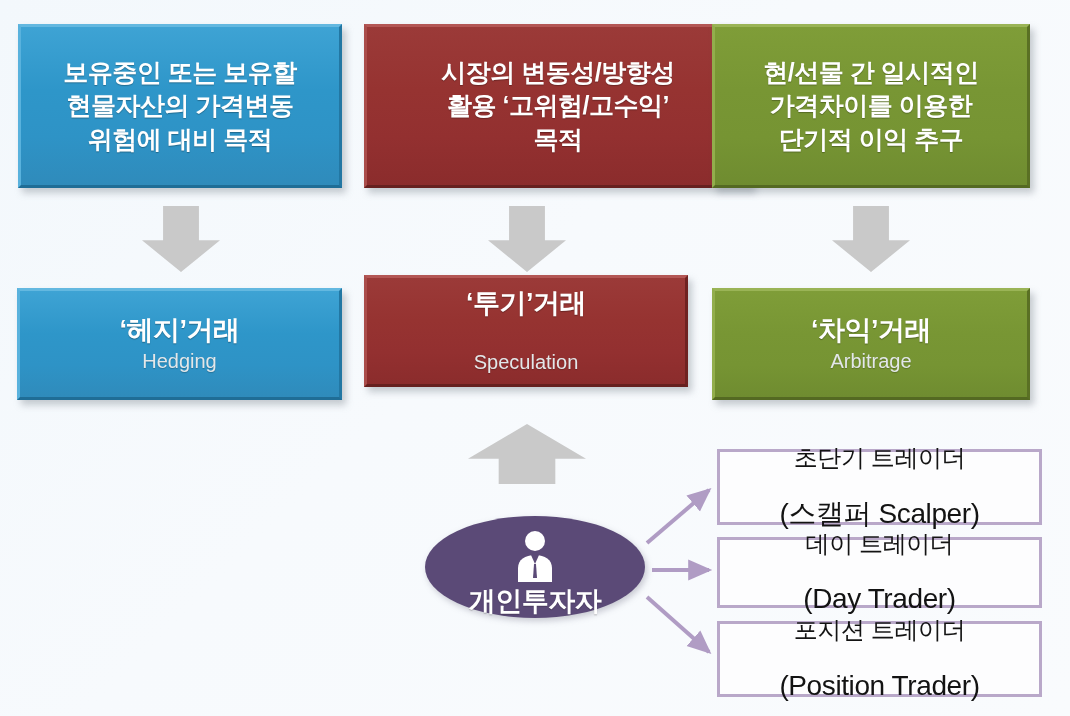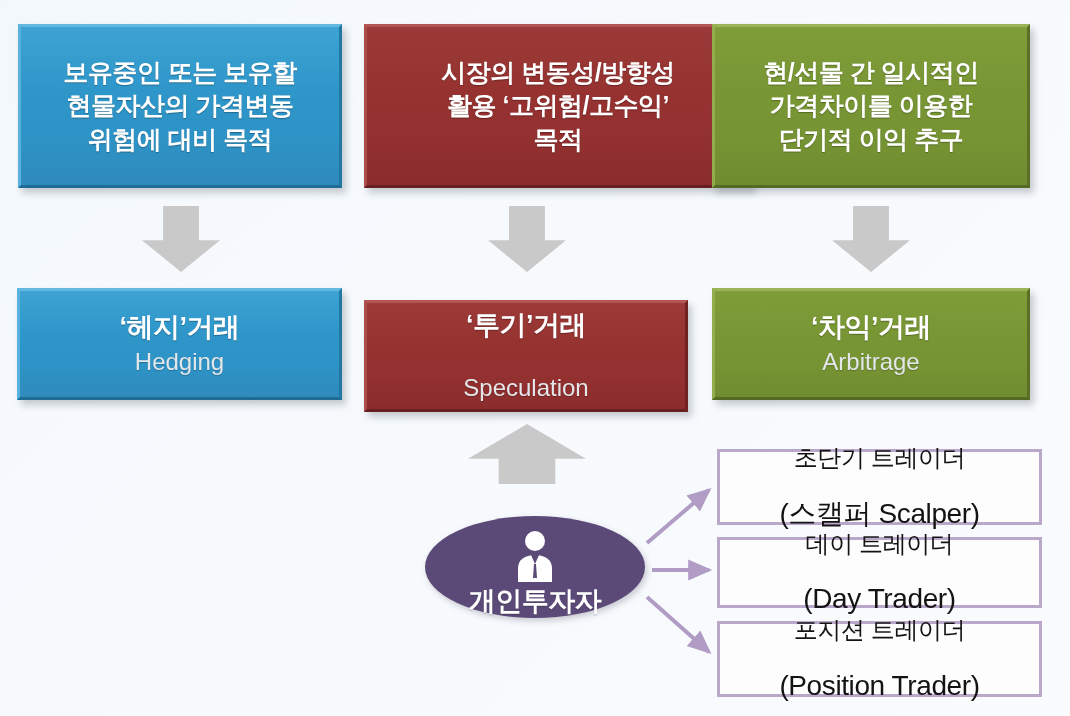--- a/index.html
+++ b/index.html
@@ -76,21 +76,21 @@
   .type-box .ko {
     color: #ffffff;
     font-weight: bold;
     font-size: 27px;
     letter-spacing: -0.5px;
     text-shadow: 0 1px 1px rgba(0,0,0,0.3);
     line-height: 1.25;
   }
   .type-box .en {
     color: #e3e7e9;
-    font-size: 24px;
+    font-size: 20px;
     font-weight: normal;
     line-height: 1.3;
     margin-top: 1px;
     text-shadow: 0 1px 1px rgba(0,0,0,0.22);
   }
 
   
   .arrow-down {
     position: absolute;
     background: #c9c9c9;
@@ -182,21 +182,21 @@
 
   <div class="arrow-down" style="left:142px; top:206px; width:78px; height:66px;"></div>
   <div class="arrow-down" style="left:488px; top:206px; width:78px; height:66px;"></div>
   <div class="arrow-down" style="left:832px; top:206px; width:78px; height:66px;"></div>
 
   <div class="type-box pb-blue" style="left:17px; top:288px; width:325px; height:112px;">
     <span class="ko">‘헤지’거래</span>
     <span class="en">Hedging</span>
   </div>
 
-  <div class="type-box pb-red" style="left:364px; top:300px; width:324px; height:112px;gap:28px;">
+  <div class="type-box pb-red" style="left:364px; top:275px; width:324px; height:112px;gap:28px;">
     <span class="ko">‘투기’거래</span>
     <span class="en">Speculation</span>
   </div>
 
   <div class="type-box pb-green" style="left:712px; top:288px; width:318px; height:112px;">
     <span class="ko">‘차익’거래</span>
     <span class="en">Arbitrage</span>
   </div>
 
   <div class="arrow-up" style="left:468px; top:424px; width:118px; height:60px;"></div>

